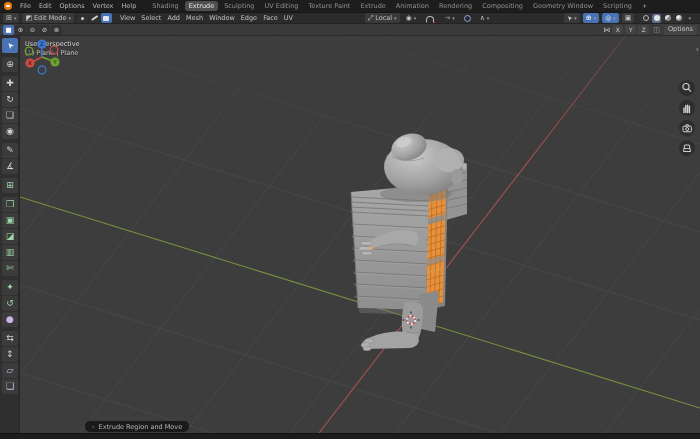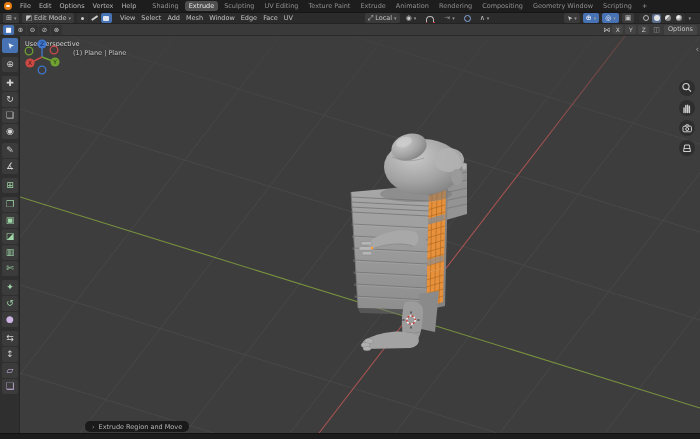--- a/index.html
+++ b/index.html
@@ -56,21 +56,21 @@
   .tstrip{position:absolute;left:0;top:36px;width:20px;height:397px;background:#2f2f2f;border-right:1px solid #262626;box-sizing:border-box;padding-top:2px;}
   .tool{width:16px;height:15px;margin:0 0 1px 2px;border-radius:2px;background:#3b3b3b;display:flex;align-items:center;justify-content:center;font-size:9px;line-height:15px;}
   .tool.gap{margin-top:4px;}
   .tool.active{background:var(--accent);}
   .tool .tg{display:inline-block;}
   .tool.t-tweak-select-box .tg{transform:rotate(-130deg);font-size:8px;}
   
   .viewport{position:absolute;left:20px;top:36px;width:680px;height:397px;background:var(--vpbg);overflow:hidden;}
   .viewport svg{position:absolute;left:0;top:0;}
   .ovtext{position:absolute;left:5px;top:4px;line-height:8.5px;color:#d8d8d8;font-size:6.5px;text-shadow:0 1px 1px rgba(0,0,0,.4);}
-  .ovtext .l2{color:#c4c4c4;margin-left:48px;}
+  .ovtext .l2{color:#c4c4c4;}
   .fade{position:absolute;left:0;top:0;width:680px;height:120px;background:linear-gradient(180deg,rgba(61,61,61,.65),rgba(61,61,61,0));pointer-events:none;}
   .navcol{position:absolute;right:5px;top:44px;display:flex;flex-direction:column;gap:4px;}
   .navb{width:16px;height:16px;border-radius:50%;background:rgba(35,35,35,.55);display:flex;align-items:center;justify-content:center;}
   .navb svg{position:static;}
   .collapse{position:absolute;right:1px;top:9px;color:#9a9a9a;font-size:9px;line-height:9px;}
   .gizmo{position:absolute;right:14px;top:2px;}
   .redo{position:absolute;left:65px;top:385px;height:11px;border-radius:5px;background:rgba(22,22,22,.88);color:#b5b5b5;display:flex;align-items:center;padding:0 7px;gap:4px;font-size:6.5px;}
   .redo .chv{color:#9a9a9a;}
   .statusbar{position:absolute;left:0;top:433px;width:700px;height:6px;background:#1c1c1c;border-top:1px solid #121212;}
 </style>

